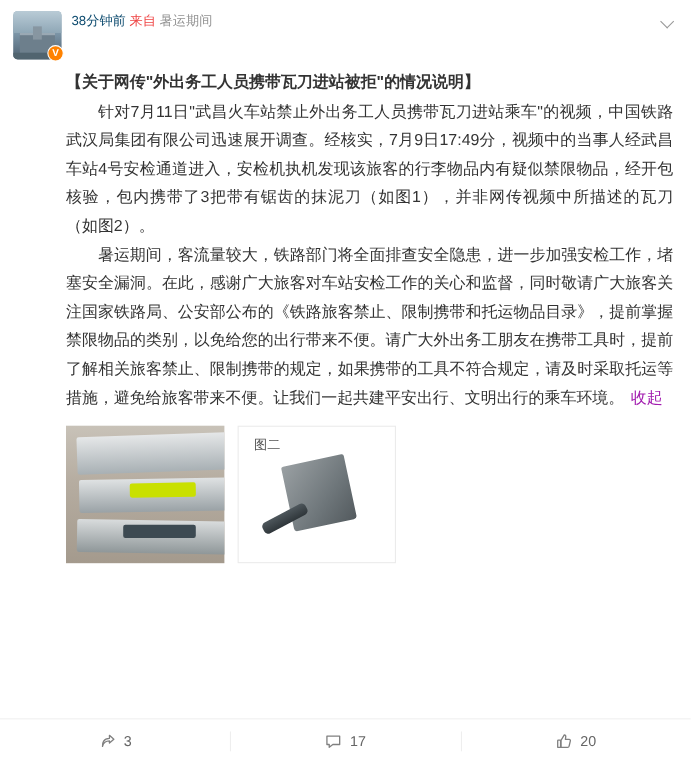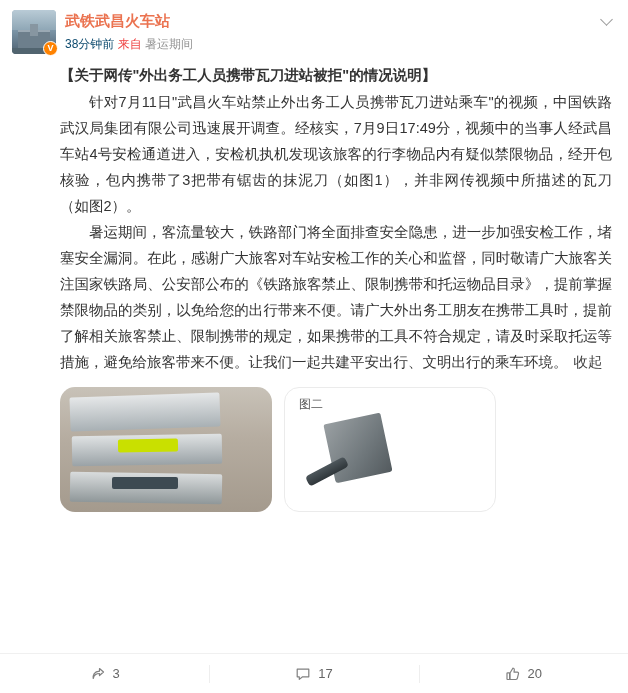--- a/index.html
+++ b/index.html
@@ -116,39 +116,38 @@
     font-weight: bold;
     color: #333;
     display: block;
     margin-bottom: 1px;
   }
   .content p {
     margin: 0;
     text-indent: 2em;
   }
   .collapse {
-    color: #404040;
+    color: #a21caf;
     cursor: pointer;
     margin-left: 6px;
     text-indent: 0;
   }
   
   .images {
     display: flex;
     padding: 12px 0 0 60px;
     gap: 12px;
     align-items: flex-start;
   }
   .img-box {
     position: relative;
-    width: 212px;
+    width: 144px;
     height: 125px;
     overflow: hidden;
     background: #ddd;
-    border-radius: 15px;
   }
   .img1 {
     background: linear-gradient(180deg,#c8c2b8 0%, #b6ada1 40%, #a49a8d 100%);
   }
   .img1 .strip {
     position: absolute;
     border-radius: 2px;
   }
   .img1 .t1 { left: 10px; top: 8px; width: 150px; height: 34px; background: linear-gradient(180deg,#e5e7e8,#a8b0b4); transform: rotate(-2deg); }
   .img1 .t2 { left: 12px; top: 48px; width: 150px; height: 30px; background: linear-gradient(180deg,#dfe2e3,#9aa2a6); transform: rotate(-1deg); }
@@ -234,21 +233,20 @@
     <div class="avatar-wrap">
       <div class="avatar">
         <div class="sky"></div>
         <div class="bld"></div>
         <div class="twr"></div>
         <div class="grnd"></div>
       </div>
       <div class="verified">V</div>
     </div>
     <div class="head-text">
-      <div class="nickname">武铁武昌火车站</div>
       <div class="meta">
         <span class="src">38分钟前</span>
         <span class="from">来自</span>
         <span class="app">暑运期间</span>
       </div>
     </div>
     <div class="chevron"></div>
   </div>
 
   <div class="content">

